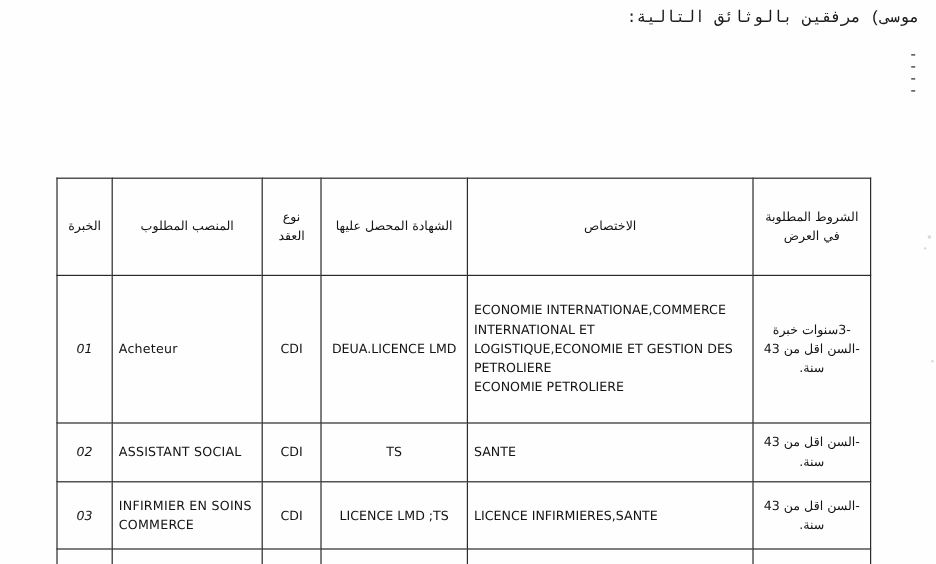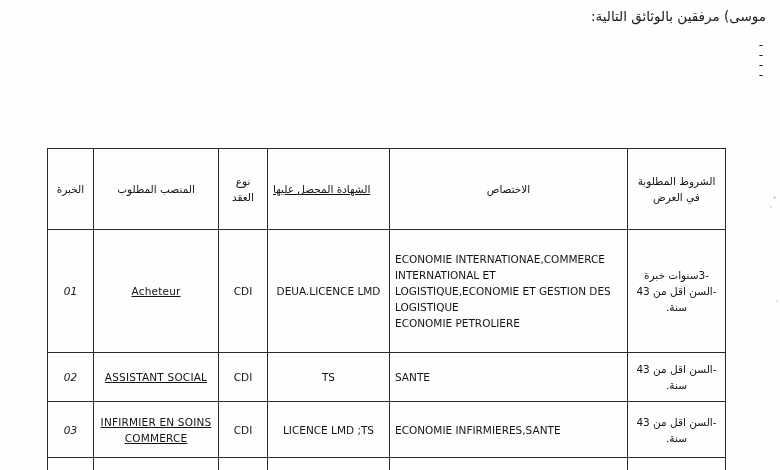--- a/index.html
+++ b/index.html
@@ -30,20 +30,21 @@
     left: 30px;
     direction: rtl;
     text-align: right;
   }
   .intro-lead {
     font-size: 13.5px;
     line-height: 20px;
     margin: 0 0 10px 0;
     padding-right: 2px;
     color: #1a1a1a;
+    font-family: Liberation Mono, monospace;
   }
   .doc-list {
     list-style: none;
     margin: 0;
     padding: 0;
   }
   .doc-list li {
     display: block;
     font-size: 12.5px;
     line-height: 17px;
@@ -101,26 +102,26 @@
   thead th {
     font-weight: normal;
     text-align: center;
     height: 72px;
     font-size: 11.5px;
     line-height: 17px;
   }
   .col-num   { width: 46px;  text-align: center; }
   .col-post  { width: 125px; text-align: center; }
   .col-ctr   { width: 49px;  text-align: center; }
-  .col-dip   { width: 122px; text-align: left; text-decoration: underline; }
+  .col-dip   { width: 122px; text-align: center; }
   .col-spec  { width: 238px; text-align: center; }
   .col-cond  { width: 98px;  text-align: center; }
 
   td.num     { text-align: center; font-size: 11px; font-style: italic; }
-  td.post    { text-align: center; font-size: 11px; letter-spacing: .2px; text-decoration: underline; }
+  td.post    { text-align: left; font-size: 11px; letter-spacing: .2px; }
   td.contract{ text-align: center; font-size: 11px; }
   td.diploma { text-align: center; font-size: 11px; }
   td.spec    { text-align: left; font-size: 11px; line-height: 22px; }
   td.cond    { text-align: center; font-size: 11.5px; line-height: 21px; }
 
   
   .ltr { direction: ltr; unicode-bidi: embed; display: block; }
 
   .row-1 td { height: 114px; vertical-align: middle; }
   .row-2 td { height: 40px; }
@@ -200,21 +201,21 @@
           <td class="cond">
             <div class="cond-lines">
               <span>-3سنوات خبرة</span>
               <span>-السن اقل من 43 سنة.</span>
             </div>
           </td>
           <td class="spec">
             <span class="ltr">ECONOMIE INTERNATIONAE,COMMERCE</span>
             <span class="ltr">INTERNATIONAL ET</span>
             <span class="ltr">LOGISTIQUE,ECONOMIE ET GESTION DES</span>
-            <span class="ltr">LOGISTIQUE</span>
+            <span class="ltr">PETROLIERE</span>
             <span class="ltr">ECONOMIE PETROLIERE</span>
           </td>
           <td class="diploma">
               <span class="ltr">DEUA.LICENCE LMD</span>
             </td>
           <td class="contract">
               <span class="ltr">CDI</span>
             </td>
           <td class="post">
               <span class="ltr">Acheteur</span>
@@ -247,21 +248,21 @@
             </td>
         </tr>
 
         <tr class="row-3">
           <td class="cond">
             <div class="cond-lines">
               <span>-السن اقل من 43 سنة.</span>
             </div>
           </td>
           <td class="spec">
-            <span class="ltr">ECONOMIE INFIRMIERES,SANTE</span>
+            <span class="ltr">LICENCE INFIRMIERES,SANTE</span>
           </td>
           <td class="diploma">
               <span class="ltr">LICENCE LMD ;TS</span>
             </td>
           <td class="contract">
               <span class="ltr">CDI</span>
             </td>
           <td class="post">
               <span class="ltr">INFIRMIER EN SOINS COMMERCE</span>
             </td>

